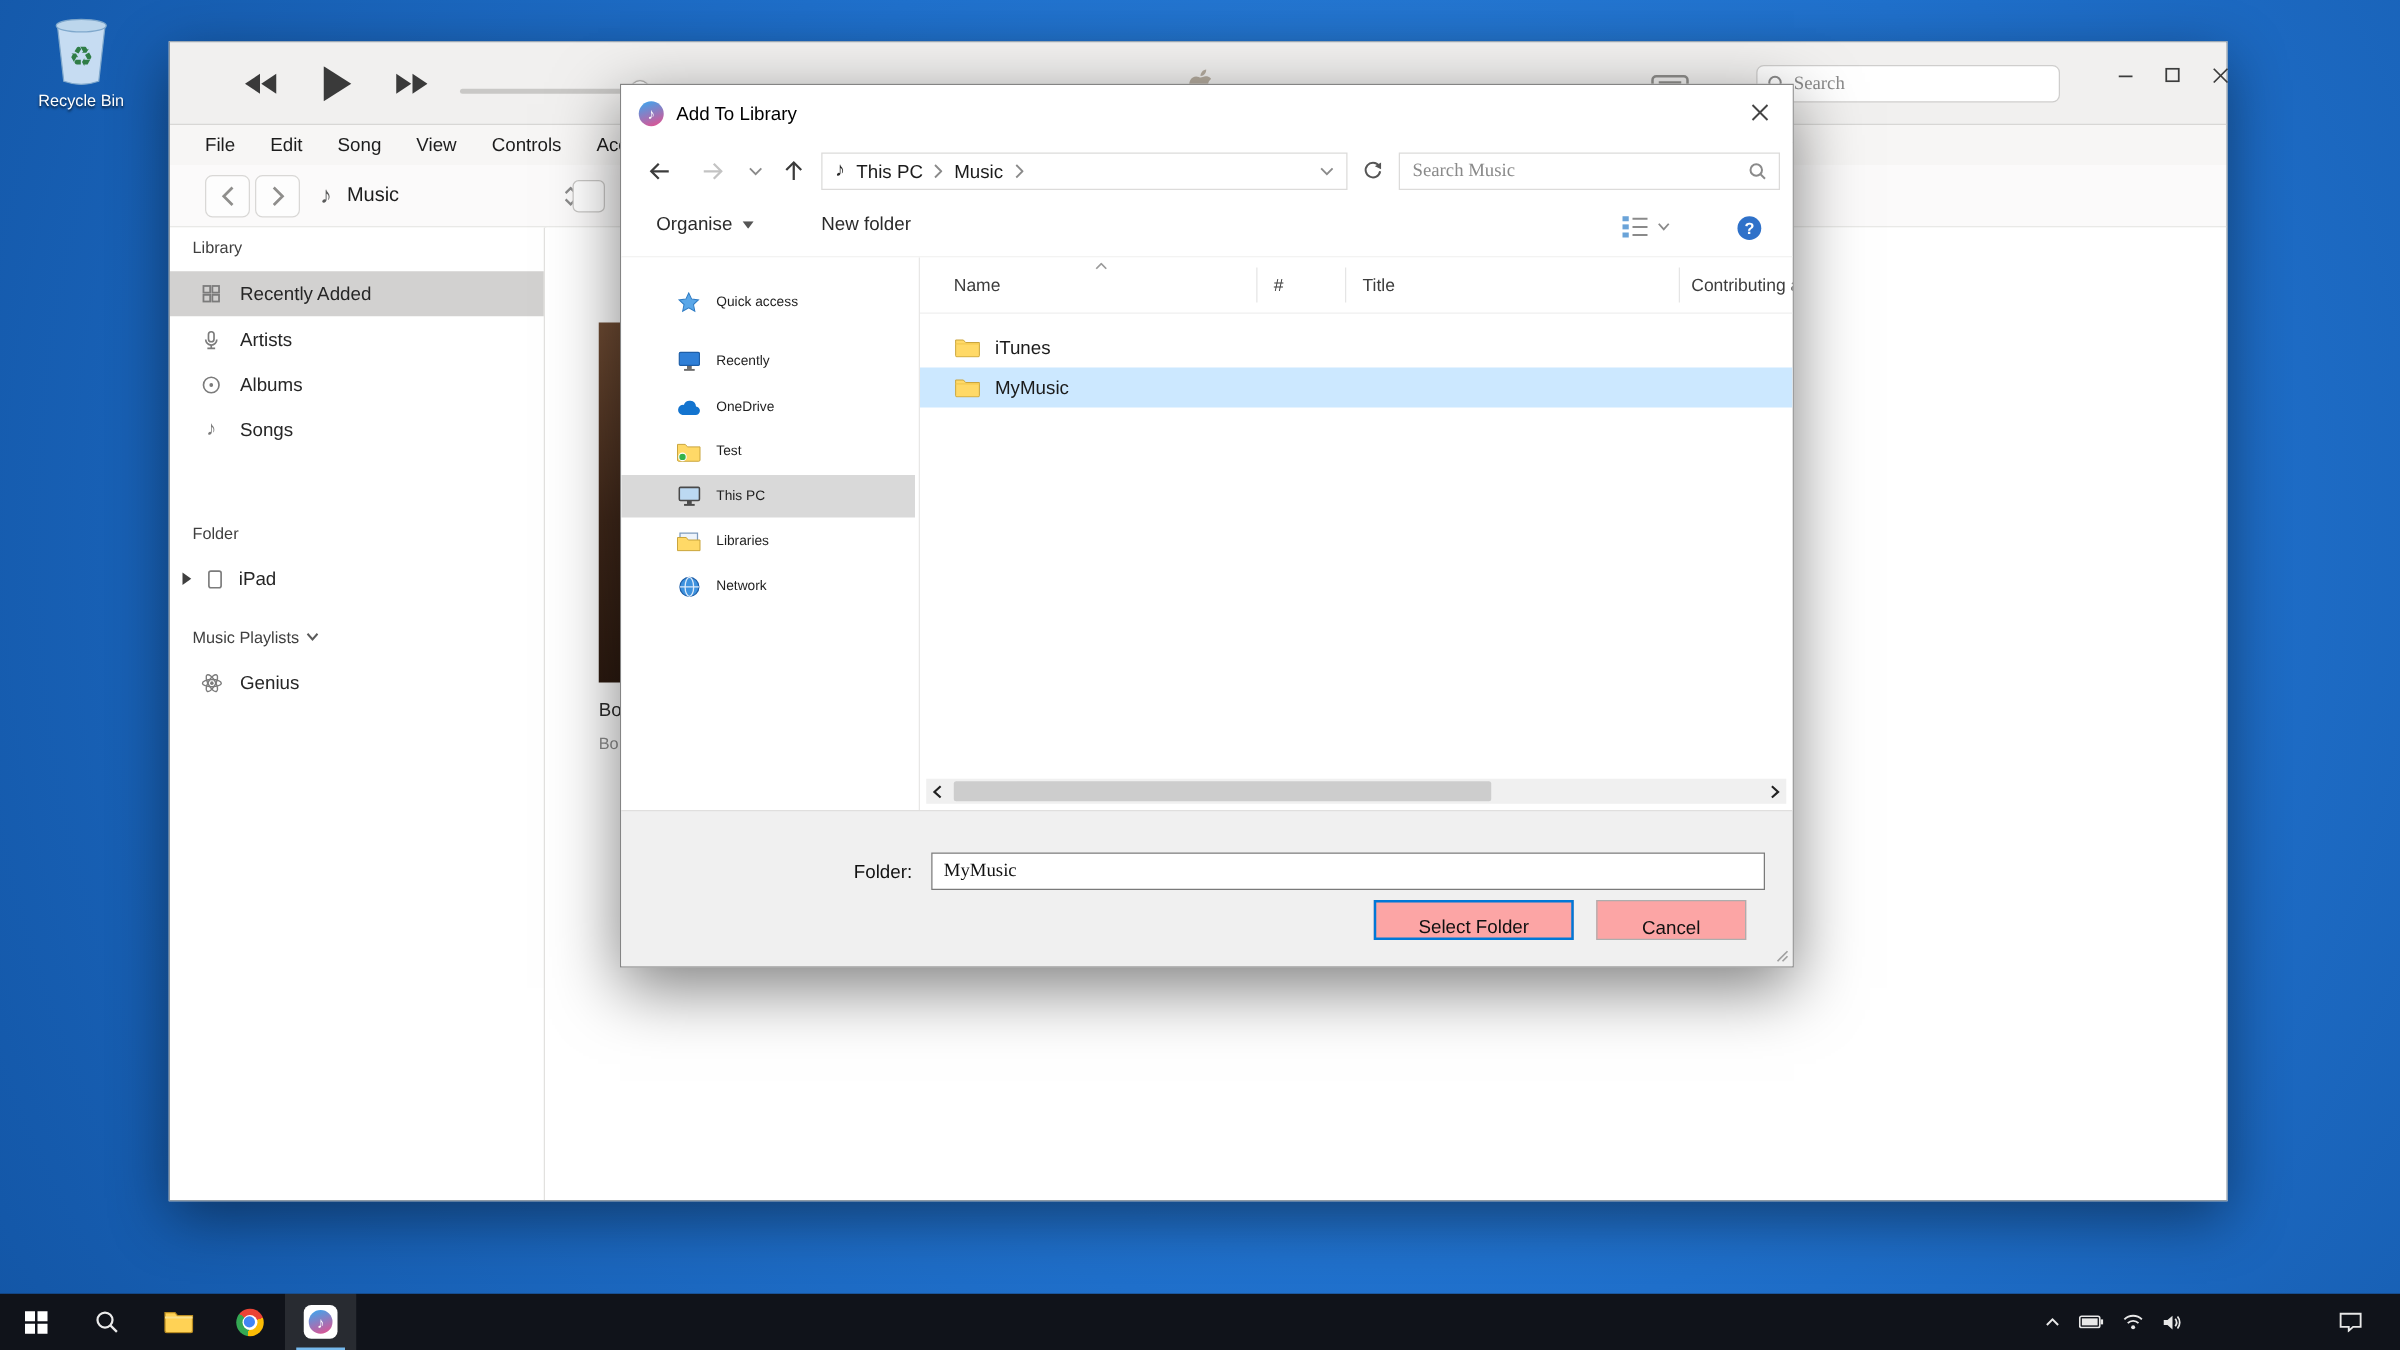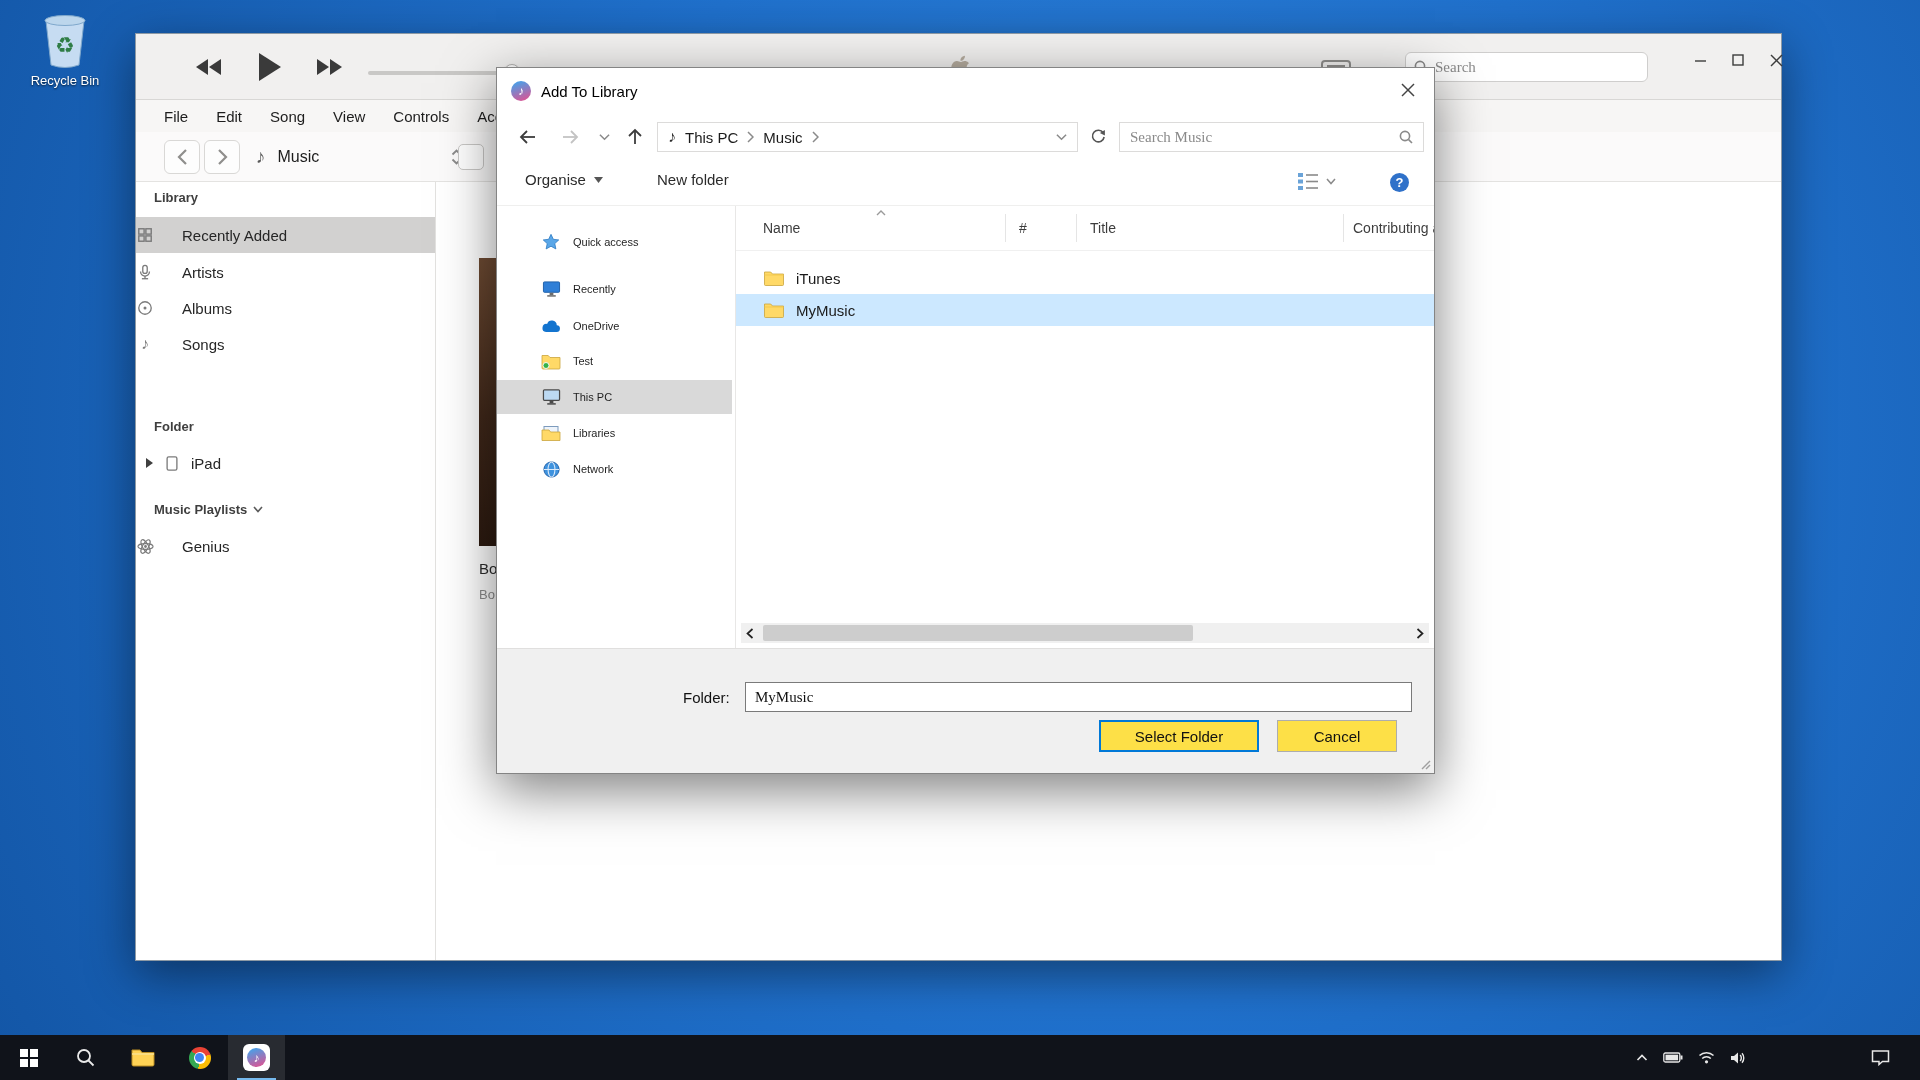--- a/index.html
+++ b/index.html
@@ -16,22 +16,22 @@
   .win{background:#fff;box-shadow:0 14px 46px rgba(0,0,0,.45);border:1px solid #8d99a4}
 
   
   #itunes{left:135px;top:33px;width:1647px;height:928px}
   #it-chrome{position:absolute;left:0;top:0;right:0;height:66px;background:#f1f0ef;border-bottom:1px solid #d8d7d5}
   #it-menubar{position:absolute;left:0;top:66px;right:0;height:32px;background:#f7f6f5;display:flex;align-items:center;padding-left:28px;gap:28px;font-size:15px;color:#1d1d1d}
   #it-menubar span{cursor:default}
   #it-toolbar{position:absolute;left:0;top:98px;right:0;height:50px;background:#fbfafa;border-bottom:1px solid #e4e3e1}
   .navsq{position:absolute;top:8px;width:36px;height:34px;border:1px solid #d9d8d6;border-radius:6px;background:#fdfdfd;display:flex;align-items:center;justify-content:center}
   #it-sidebar{position:absolute;left:0;top:148px;width:300px;bottom:0;background:#fff;border-right:1px solid #e2e1df}
-  .sb-head{position:absolute;left:18px;font-size:13px;font-weight:bold;color:#3f3f3f;display:flex;align-items:center;gap:6px}
-  .sb-row{position:absolute;left:0;right:0;height:36px;display:flex;align-items:center;gap:28px;font-size:15px;color:#262626}
+  .sb-head{position:absolute;left:18px;font-size:13px;font-weight:normal;color:#3f3f3f;display:flex;align-items:center;gap:6px}
+  .sb-row{position:absolute;left:0;right:0;height:36px;display:flex;align-items:center;padding-left:24px;gap:14px;font-size:15px;color:#262626}
   .sb-row.sel{background:#d2d1d0}
   .sb-ic{width:18px;height:18px;flex:0 0 18px;display:flex;align-items:center;justify-content:center;color:#7b7b7b;font-size:16px;line-height:18px}
   #it-main{position:absolute;left:301px;top:148px;right:0;bottom:0;background:#fff}
   .tglyph{color:#333;font-size:15px}
 
   
   #dlg{left:496px;top:67px;width:939px;height:707px;background:#fff;border:1px solid #848484;box-shadow:0 16px 50px rgba(0,0,0,.5)}
   #dlg-title{position:absolute;left:0;top:0;right:0;height:46px;background:#fff;display:flex;align-items:center;padding-left:14px;gap:10px;font-size:15px;color:#000}
   #dlg-close{position:absolute;right:1px;top:1px;width:50px;height:42px;display:flex;align-items:center;justify-content:center;cursor:pointer}
   #dlg-nav{position:absolute;left:0;top:46px;right:0;height:46px;background:#fff}
@@ -44,21 +44,21 @@
   .pic{width:20px;height:20px;flex:0 0 20px;display:flex;align-items:center;justify-content:center}
   #dlg-files{position:absolute;left:239px;top:138px;right:0;bottom:125px;background:#fff;overflow:hidden}
   .col-h{position:absolute;top:14px;font-size:14px;color:#3d3d3d;white-space:nowrap}
   .col-div{position:absolute;top:8px;height:28px;width:1px;background:#e5e5e5}
   #files-hdr-line{position:absolute;left:0;right:0;top:44px;height:1px;background:#f0f0f0}
   .frow{position:absolute;left:0;right:0;height:32px;display:flex;align-items:center;padding-left:28px;gap:12px;font-size:15px;color:#1b1b1b}
   .frow.sel{background:#cce8ff}
   #hscroll{position:absolute;left:5px;right:5px;top:417px;height:20px;background:#f0f0f0;display:flex;align-items:center}
   #hthumb{position:absolute;left:22px;width:430px;top:2px;height:16px;background:#cdcdcd;border-radius:2px}
   #dlg-footer{position:absolute;left:0;right:0;bottom:0;height:125px;background:#f0f0f0;border-top:1px solid #e0dfde}
-  .btn{position:absolute;top:71px;height:32px;background:#fde047;display:flex;align-items:center;justify-content:center;font-size:15px;color:#111;cursor:pointer}
+  .btn{position:absolute;top:71px;height:32px;background:#fca5a5;display:flex;align-items:flex-end;justify-content:center;font-size:15px;color:#111;cursor:pointer}
   #btn-select{left:602px;width:160px;border:2px solid #0078d7}
   #btn-cancel{left:780px;width:120px;border:1px solid #adadad}
   #folder-input{position:absolute;left:248px;top:33px;width:667px;height:30px;border:1px solid #7a7a7a;font-size:15px;padding:0 9px;color:#111;background:#fff}
   input{font-family:Liberation Serif, serif;outline:none;border:none}
   input::placeholder{color:#8a8a8a}
 
   
   #taskbar{position:absolute;left:0;right:0;bottom:0;height:45px;background:#10131a;z-index:60;display:flex;align-items:stretch}
   .tk{width:57px;display:flex;align-items:center;justify-content:center;position:relative;cursor:pointer}
   .tk.active{background:rgba(255,255,255,.10)}

